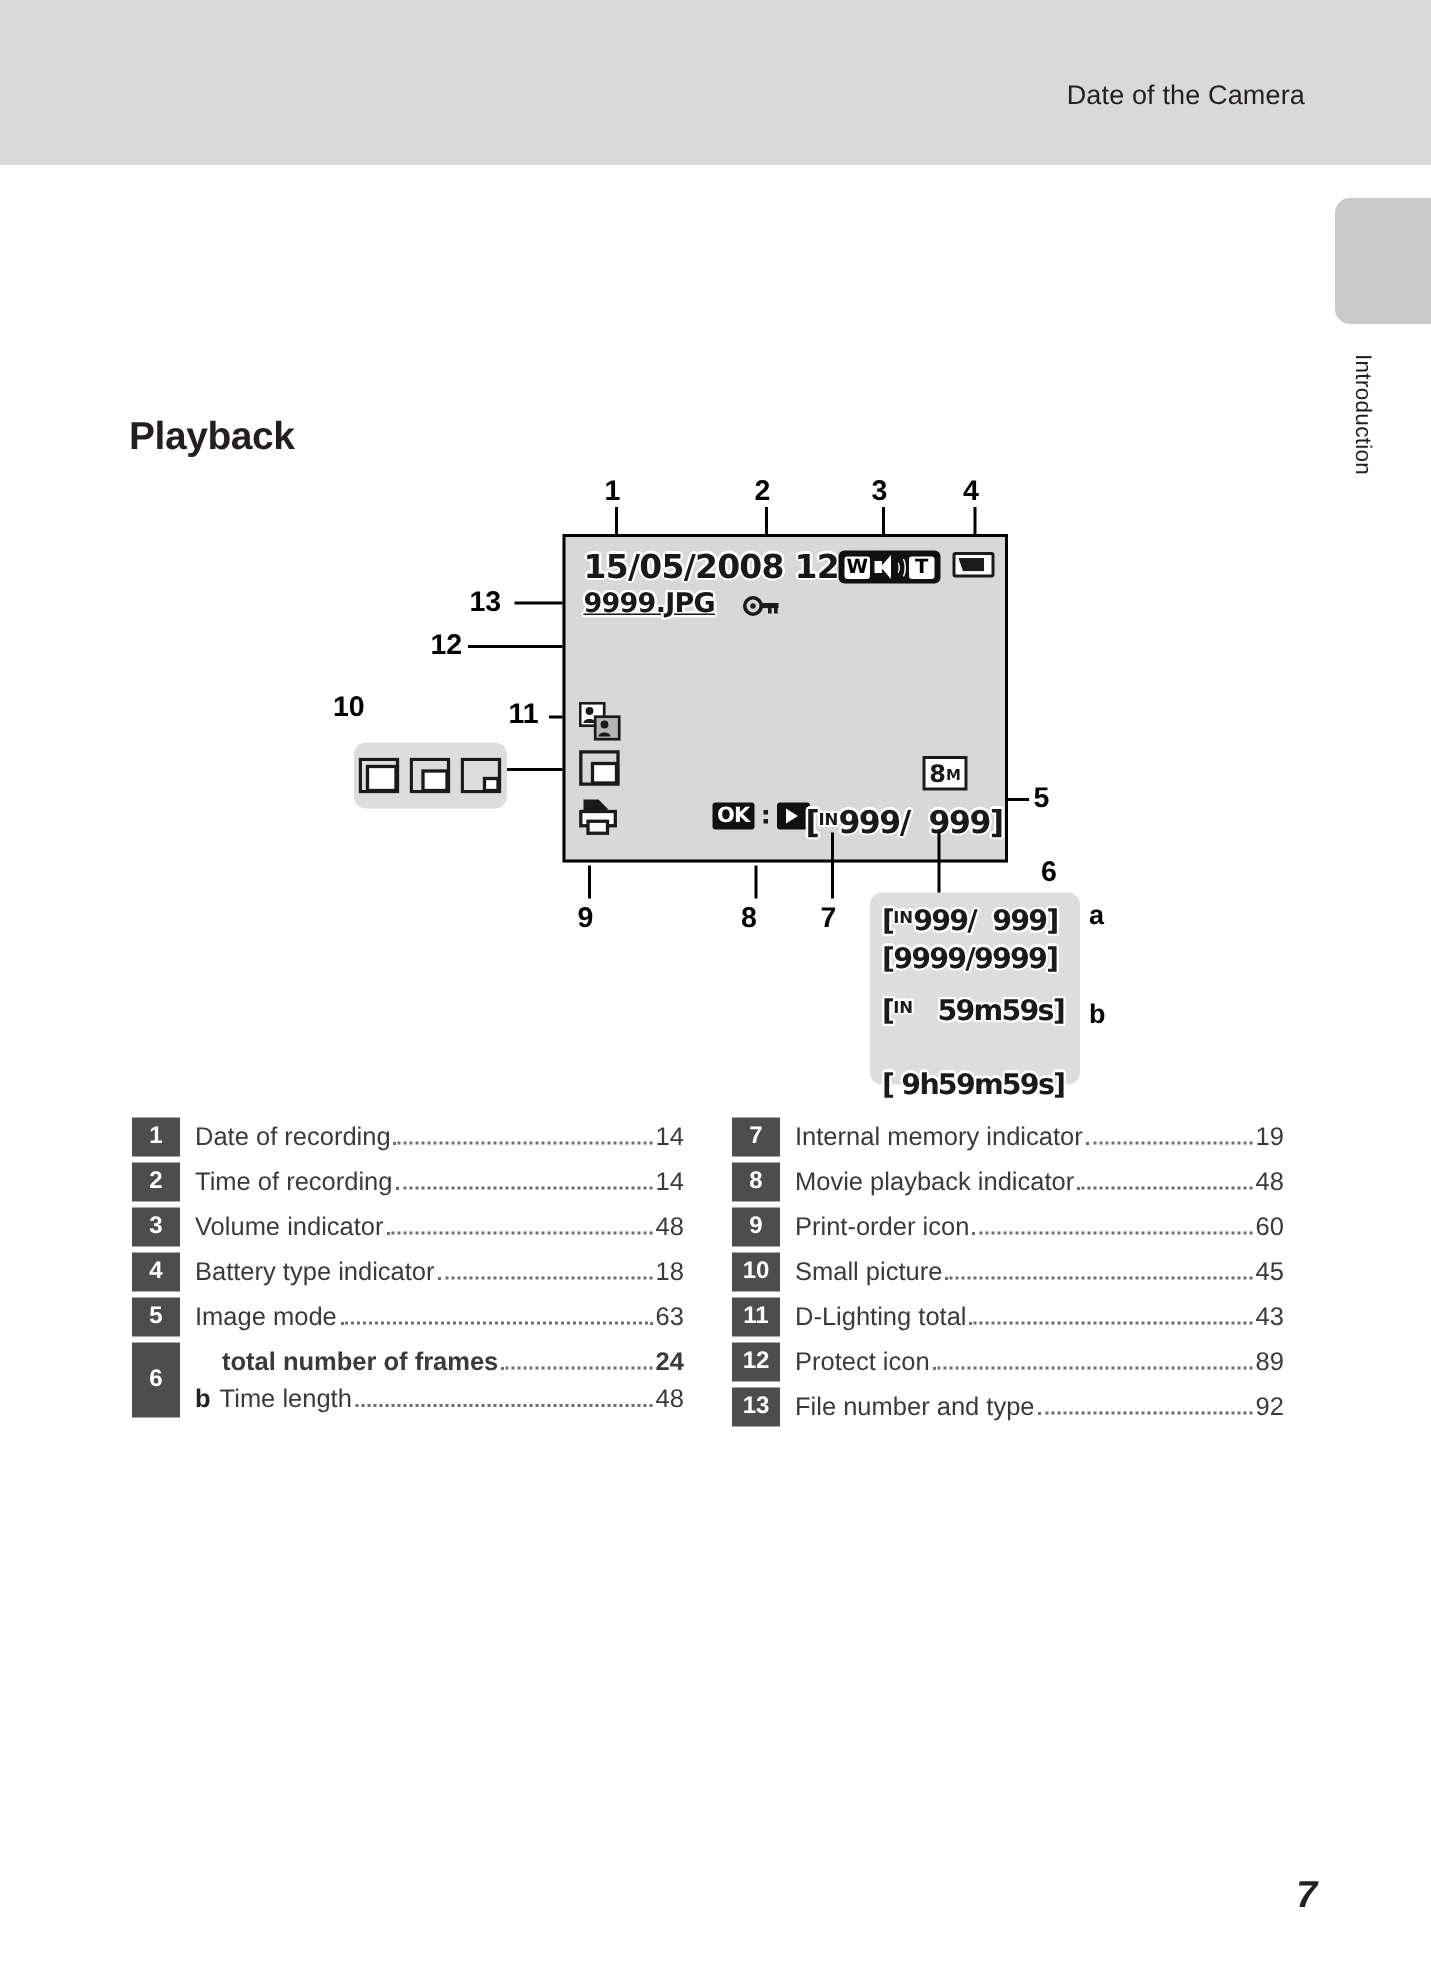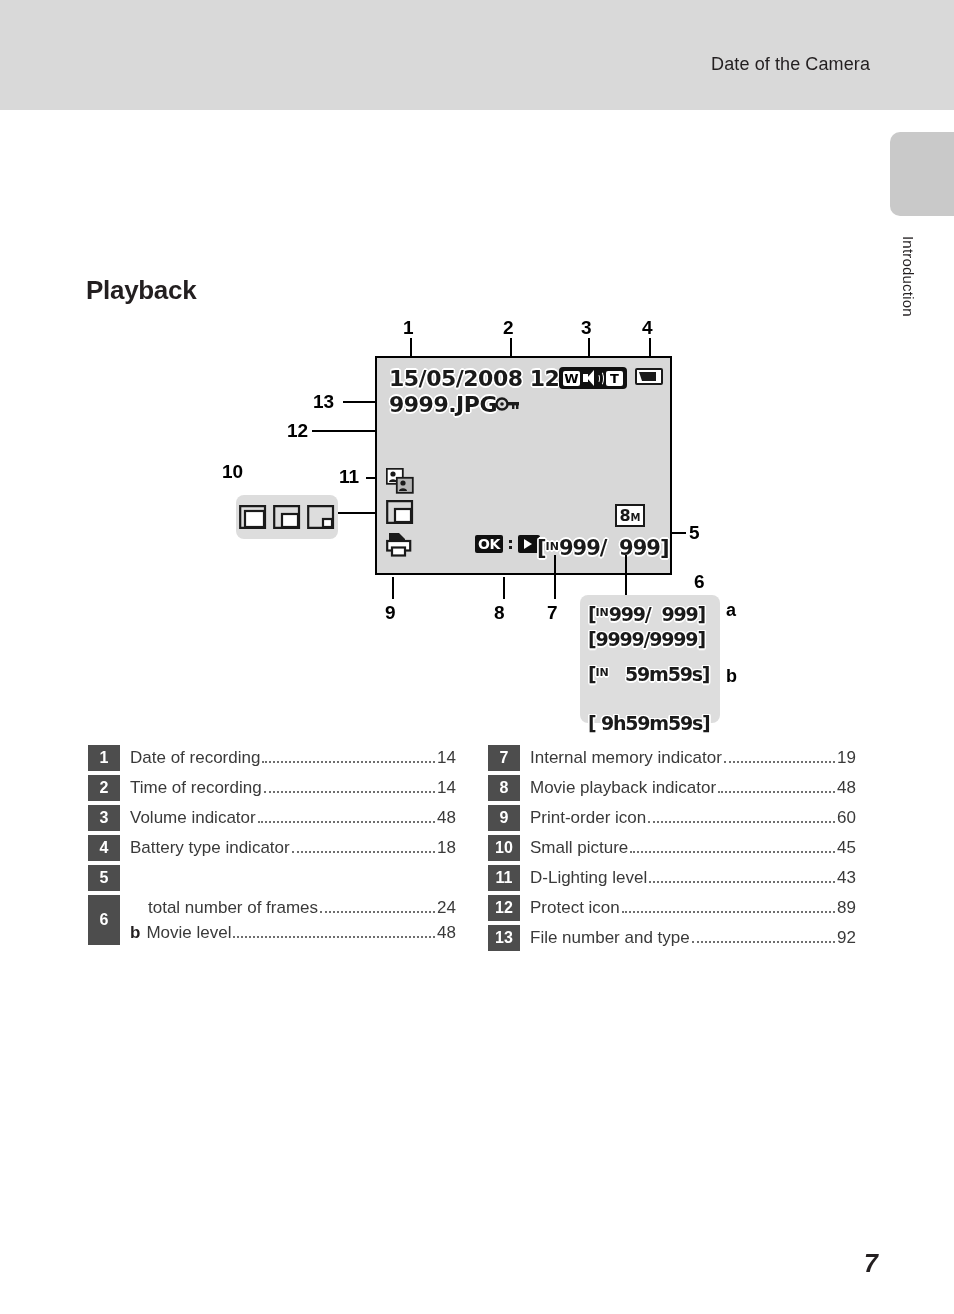--- a/index.html
+++ b/index.html
@@ -64,21 +64,21 @@
     position:absolute;
     font-family:"DejaVu Sans", sans-serif;
     font-weight:bold;color:#1a1a1a;
     -webkit-text-stroke:0px;
     text-shadow:
        1.6px 0 0 #fff, -1.6px 0 0 #fff, 0 1.6px 0 #fff, 0 -1.6px 0 #fff,
        1.2px 1.2px 0 #fff, -1.2px 1.2px 0 #fff, 1.2px -1.2px 0 #fff, -1.2px -1.2px 0 #fff;
     white-space:pre;
   }
   #osd-datetime{left:12px;top:8px;font-size:22px;letter-spacing:-.5px;}
-  #osd-filename{left:12px;top:34px;font-size:22px;letter-spacing:-.5px;}
+  #osd-filename{left:12px;top:34px;font-size:18px;letter-spacing:-.5px;text-decoration:underline;}
   #osd-frames{left:160px;top:178px;font-size:21px;letter-spacing:-1px;}
 
   
   #volume-indicator{
     position:absolute;left:182px;top:9px;height:22px;
     background:#101010;border-radius:4px;
     display:flex;align-items:center;gap:3px;padding:0 4px;
   }
   .vi-box{
     background:#fff;color:#000;font-size:13px;font-weight:bold;
@@ -196,21 +196,21 @@
     display:flex;align-items:baseline;font-size:17px;color:#3a3a3a;
     line-height:25px;white-space:nowrap;
   }
   .entry .etext{flex:none;}
   .entry .dots{
     flex:1;border-bottom:2px dotted #6e6e6e;margin:0 2px 5px 2px;min-width:8px;
   }
   .entry .epage{flex:none;color:#3a3a3a;}
   .sublabel{font-weight:bold;color:#231f20;margin-right:6px;}
   .entry.wrap{white-space:normal;display:block;}
-  .entry .cont{display:flex;align-items:baseline;}
+  .entry .cont{display:flex;align-items:baseline;font-weight:bold;}
 
   
   #page-number{
     position:absolute;right:76px;bottom:36px;
     font-size:25px;font-style:italic;font-weight:bold;color:#231f20;
   }
 </style>
 </head>
 <body>
 
@@ -395,35 +395,40 @@
           <div class="entry">
             <span class="etext">Battery type indicator</span>
             <span class="dots"></span>
             <span class="epage">18</span>
           </div>
         </div>
       </div>
       <div class="row">
         <div class="badge">5</div>
         <div class="entries">
+          <div class="entry">
+            <span class="etext">Image mode</span>
+            <span class="dots"></span>
+            <span class="epage">63</span>
+          </div>
         </div>
       </div>
       <div class="row">
         <div class="badge">6</div>
         <div class="entries">
           <div class="entry wrap">
             <div class="cont" style="line-height: 25px; padding-left: 18px;">
               <span class="etext">total number of frames</span>
               <span class="dots"></span>
               <span class="epage">24</span>
             </div>
           </div>
           <div class="entry">
             <span class="sublabel">b</span>
-            <span class="etext">Movie level</span>
+            <span class="etext">Time length</span>
             <span class="dots"></span>
             <span class="epage">48</span>
           </div>
         </div>
       </div>
     </div>
   <div class="col" id="col-right">
       <div class="row">
         <div class="badge">7</div>
         <div class="entries">
@@ -461,21 +466,21 @@
             <span class="etext">Small picture</span>
             <span class="dots"></span>
             <span class="epage">45</span>
           </div>
         </div>
       </div>
       <div class="row">
         <div class="badge">11</div>
         <div class="entries">
           <div class="entry">
-            <span class="etext">D-Lighting level</span>
+            <span class="etext">D-Lighting total</span>
             <span class="dots"></span>
             <span class="epage">43</span>
           </div>
         </div>
       </div>
       <div class="row">
         <div class="badge">12</div>
         <div class="entries">
           <div class="entry">
             <span class="etext">Protect icon</span>

